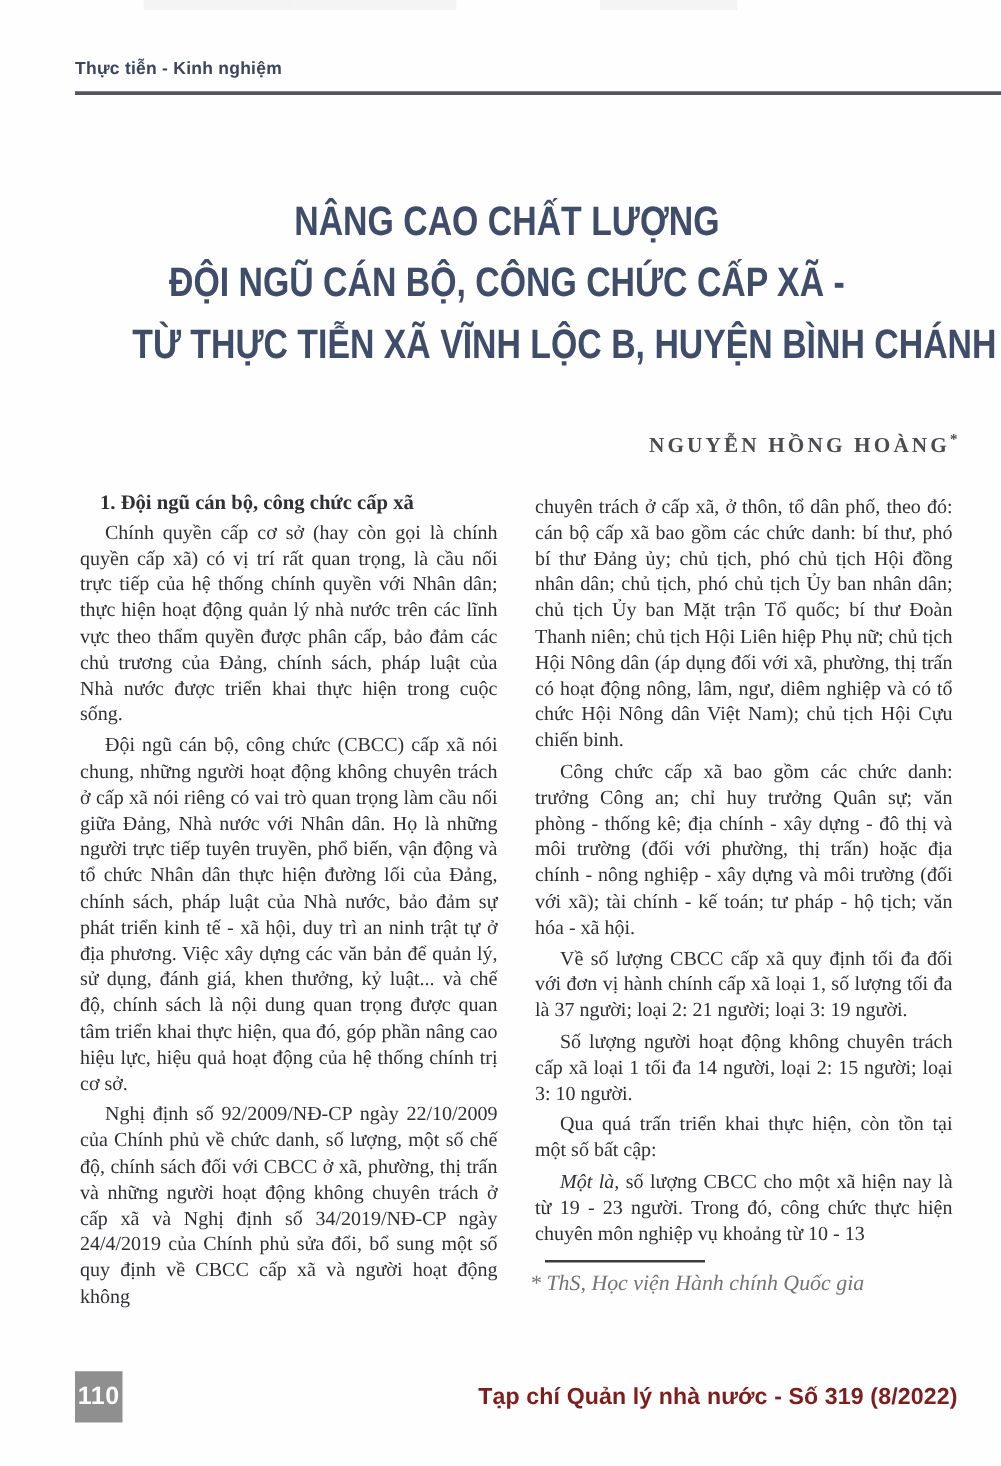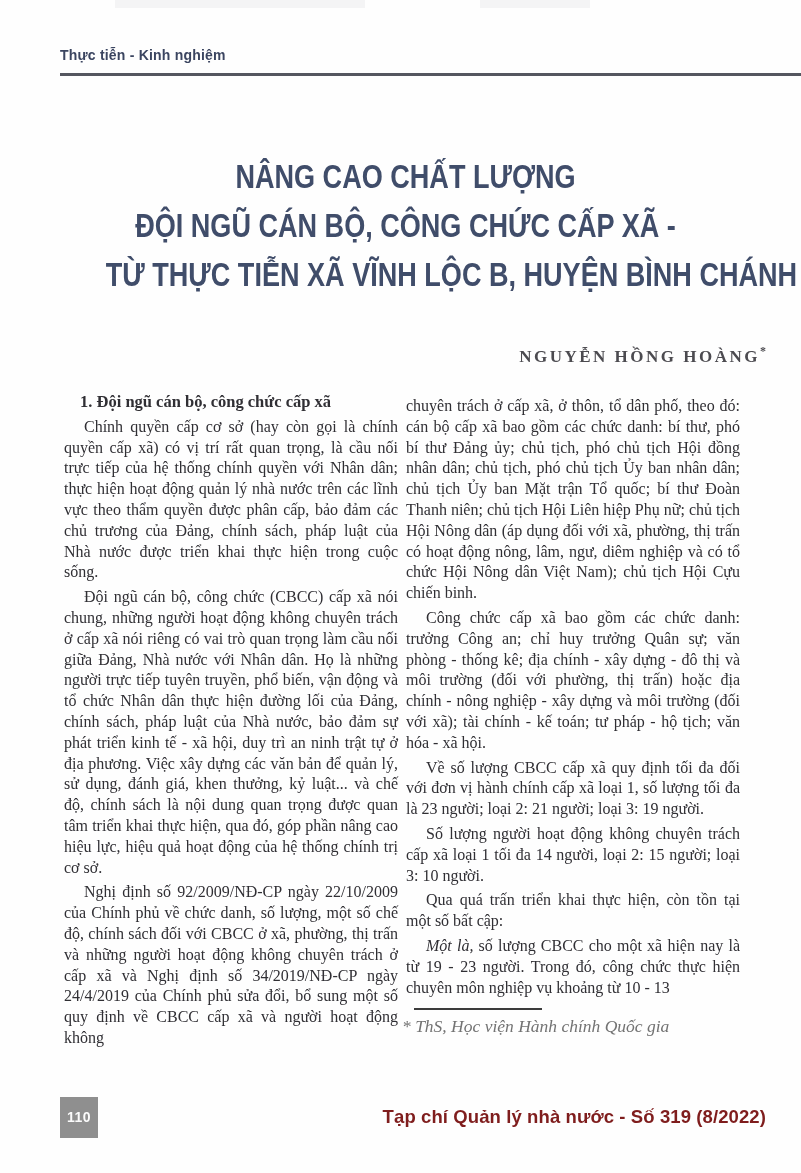--- a/index.html
+++ b/index.html
@@ -56,21 +56,21 @@
     white-space:nowrap;
   }
   .author-asterisk{
     vertical-align:super;
     font-size:12px;
     letter-spacing:0;
   }
   
   .body-columns{
     position:absolute;left:60px;top:392px;width:706px;
-    display:flex;
+    display:flex;gap:22px;
   }
   .col{
     width:342px;
     font-size:16px;
     line-height:20.8px;
     text-align:justify;
     color:#302f34;
   }
   .section-heading{
     font-weight:bold;
@@ -104,21 +104,21 @@
   .page-footer{
     position:absolute;left:60px;right:35px;top:1097px;height:40px;
     display:flex;align-items:center;justify-content:space-between;
   }
   .page-number-badge{
     width:38px;height:41px;
     background:#8f8f8f;
     color:#fbfbfb;
     font-family:"Liberation Sans", sans-serif;
     font-weight:bold;
-    font-size:14px;
+    font-size:20px;
     display:flex;align-items:center;justify-content:center;
     letter-spacing:0.5px;
   }
   .journal-info{
     font-family:"Liberation Sans", sans-serif;
     font-weight:bold;
     font-size:18.5px;
     color:#7f1d1d;
     letter-spacing:0.1px;
   }
@@ -154,21 +154,21 @@
     <div class="col">
       <p class="section-heading">1. Đội ngũ cán bộ, công chức cấp xã</p>
       <p class="body-p">Chính quyền cấp cơ sở (hay còn gọi là chính quyền cấp xã) có vị trí rất quan trọng, là cầu nối trực tiếp của hệ thống chính quyền với Nhân dân; thực hiện hoạt động quản lý nhà nước trên các lĩnh vực theo thẩm quyền được phân cấp, bảo đảm các chủ trương của Đảng, chính sách, pháp luật của Nhà nước được triển khai thực hiện trong cuộc sống.</p>
       <p class="body-p">Đội ngũ cán bộ, công chức (CBCC) cấp xã nói chung, những người hoạt động không chuyên trách ở cấp xã nói riêng có vai trò quan trọng làm cầu nối giữa Đảng, Nhà nước với Nhân dân. Họ là những người trực tiếp tuyên truyền, phổ biến, vận động và tổ chức Nhân dân thực hiện đường lối của Đảng, chính sách, pháp luật của Nhà nước, bảo đảm sự phát triển kinh tế - xã hội, duy trì an ninh trật tự ở địa phương. Việc xây dựng các văn bản để quản lý, sử dụng, đánh giá, khen thưởng, kỷ luật... và chế độ, chính sách là nội dung quan trọng được quan tâm triển khai thực hiện, qua đó, góp phần nâng cao hiệu lực, hiệu quả hoạt động của hệ thống chính trị cơ sở.</p>
       <p class="body-p">Nghị định số 92/2009/NĐ-CP ngày 22/10/2009 của Chính phủ về chức danh, số lượng, một số chế độ, chính sách đối với CBCC ở xã, phường, thị trấn và những người hoạt động không chuyên trách ở cấp xã và Nghị định số 34/2019/NĐ-CP ngày 24/4/2019 của Chính phủ sửa đổi, bổ sung một số quy định về CBCC cấp xã và người hoạt động không</p>
     </div>
 
     <div class="col">
       <p class="body-p no-indent">chuyên trách ở cấp xã, ở thôn, tổ dân phố, theo đó: cán bộ cấp xã bao gồm các chức danh: bí thư, phó bí thư Đảng ủy; chủ tịch, phó chủ tịch Hội đồng nhân dân; chủ tịch, phó chủ tịch Ủy ban nhân dân; chủ tịch Ủy ban Mặt trận Tổ quốc; bí thư Đoàn Thanh niên; chủ tịch Hội Liên hiệp Phụ nữ; chủ tịch Hội Nông dân (áp dụng đối với xã, phường, thị trấn có hoạt động nông, lâm, ngư, diêm nghiệp và có tổ chức Hội Nông dân Việt Nam); chủ tịch Hội Cựu chiến binh.</p>
       <p class="body-p">Công chức cấp xã bao gồm các chức danh: trưởng Công an; chỉ huy trưởng Quân sự; văn phòng - thống kê; địa chính - xây dựng - đô thị và môi trường (đối với phường, thị trấn) hoặc địa chính - nông nghiệp - xây dựng và môi trường (đối với xã); tài chính - kế toán; tư pháp - hộ tịch; văn hóa - xã hội.</p>
-      <p class="body-p">Về số lượng CBCC cấp xã quy định tối đa đối với đơn vị hành chính cấp xã loại 1, số lượng tối đa là 23 người; loại 2: 21 người; loại 3: 19 người.</p>
+      <p class="body-p">Về số lượng CBCC cấp xã quy định tối đa đối với đơn vị hành chính cấp xã loại 1, số lượng tối đa là 37 người; loại 2: 21 người; loại 3: 19 người.</p>
       <p class="body-p">Số lượng người hoạt động không chuyên trách cấp xã loại 1 tối đa 14 người, loại 2: 15 người; loại 3: 10 người.</p>
       <p class="body-p">Qua quá trấn triển khai thực hiện, còn tồn tại một số bất cập:</p>
       <p class="body-p"><span class="lead-italic">Một là,</span><span> số lượng CBCC cho một xã hiện nay là từ 19 - 23 người. Trong đó, công chức thực hiện chuyên môn nghiệp vụ khoảng từ 10 - 13</span></p>
 
       <div class="footnote">
         <div class="footnote-rule"></div>
         <p class="footnote-text"><span>*</span><span> ThS, Học viện Hành chính Quốc gia</span></p>
       </div>
     </div>
 

